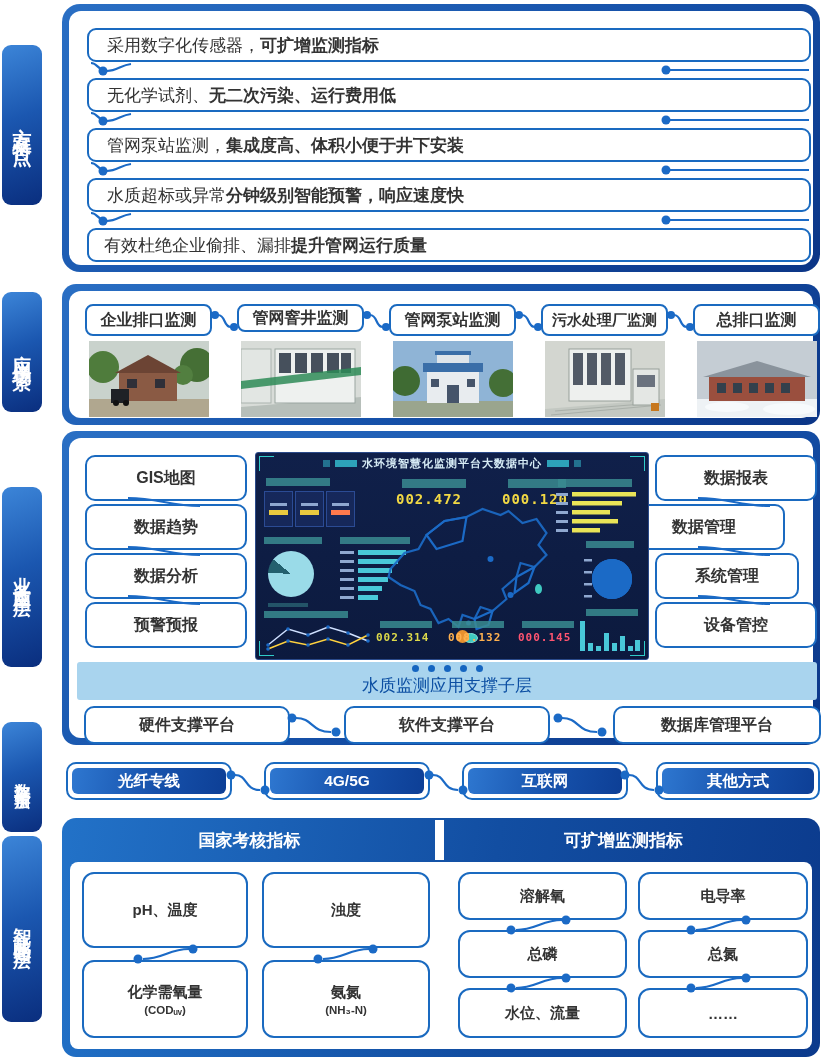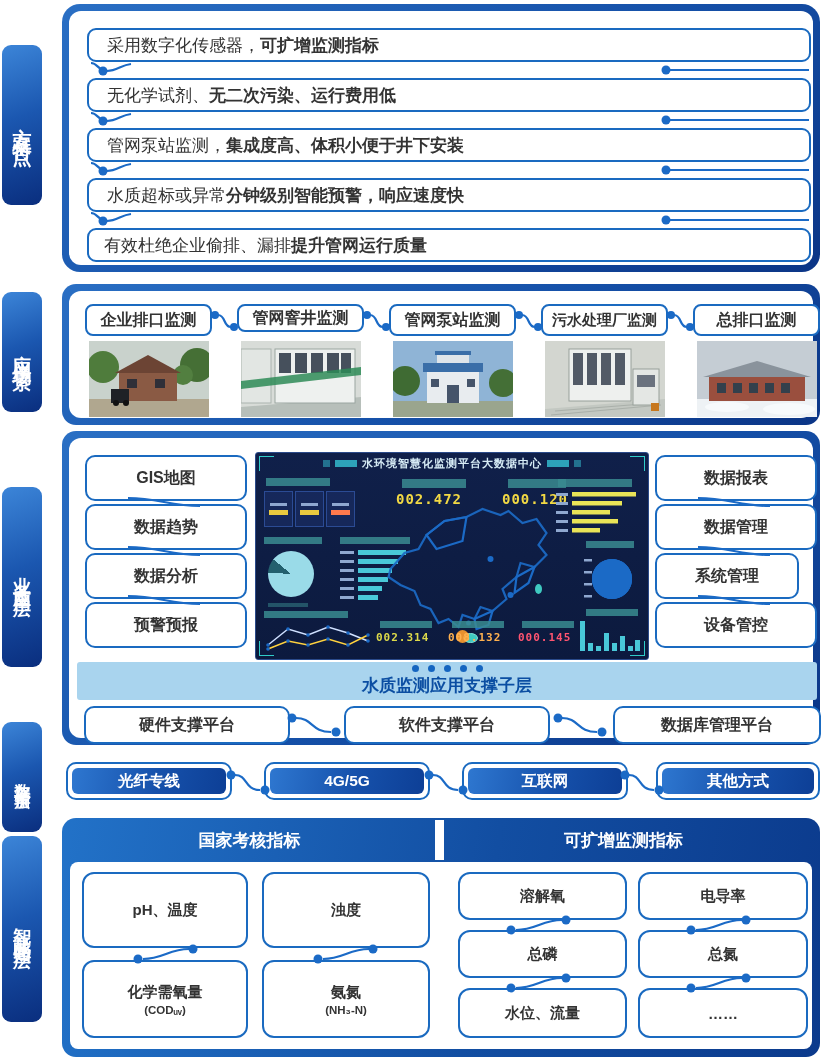--- a/index.html
+++ b/index.html
@@ -28,21 +28,21 @@
   .sub{font-size:11.5px;font-weight:bold;margin-top:2px;}
   .sub:empty{display:none;}
   
   .conn{position:absolute;overflow:visible;}
   .conn path{fill:none;stroke:#1b6ac6;stroke-width:2.2;}
   .conn line{stroke:#1b6ac6;stroke-width:2.2;}
   .conn circle{fill:#1b6ac6;stroke:none;}
   
   .band{position:absolute;background:#a9d4ee;display:flex;flex-direction:column;
         align-items:center;justify-content:center;border-radius:3px;}
-  .band-title{color:#0b4ea2;font-size:17px;font-weight:bold;margin-top:2px;}
+  .band-title{color:#0b4ea2;font-size:17px;font-weight:normal;margin-top:2px;}
   .band-dots{display:flex;gap:9px;}
   .band-dots i{width:7px;height:7px;border-radius:50%;background:#1565c0;}
   
   .pill-wrap{position:absolute;background:#fff;border:2px solid #1a6ac0;border-radius:10px;
         box-sizing:border-box;padding:4px;}
   .pill{width:100%;height:100%;border-radius:6px;
         background:linear-gradient(100deg,#2e77d0 0%,#1651ab 55%,#0d3f96 100%);
         color:#fff;font-size:15.5px;font-weight:bold;
         display:flex;align-items:center;justify-content:center;box-sizing:border-box;}
   
@@ -284,21 +284,21 @@
       <svg class="conn" style="left:55px;top:107px;" width="80" height="12">
           <path d="M4,2 C34,2 46,10 76,10"></path>
         </svg>
       <svg class="conn" style="left:55px;top:156px;" width="80" height="12">
           <path d="M4,2 C34,2 46,10 76,10"></path>
         </svg>
 
       <div class="wbox lbl16" style="left:586px;top:17px;width:162px;height:46px;">
           <span>数据报表</span>
         </div>
-      <div class="wbox lbl16" style="left:586px;top:66px;width:162px;height:46px;">
+      <div class="wbox lbl16" style="left:554px;top:66px;width:162px;height:46px;">
           <span>数据管理</span>
         </div>
       <div class="wbox lbl16" style="left:586px;top:115px;width:144px;height:46px;">
           <span>系统管理</span>
         </div>
       <div class="wbox lbl16" style="left:586px;top:164px;width:162px;height:46px;">
           <span>设备管控</span>
         </div>
       <svg class="conn" style="left:625px;top:58px;" width="80" height="12">
           <path d="M4,2 C34,2 46,10 76,10"></path>

